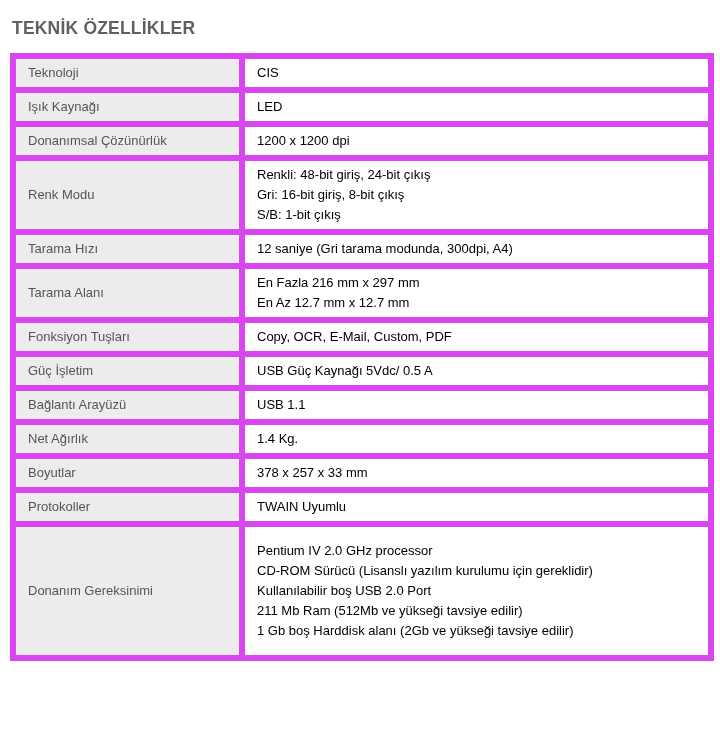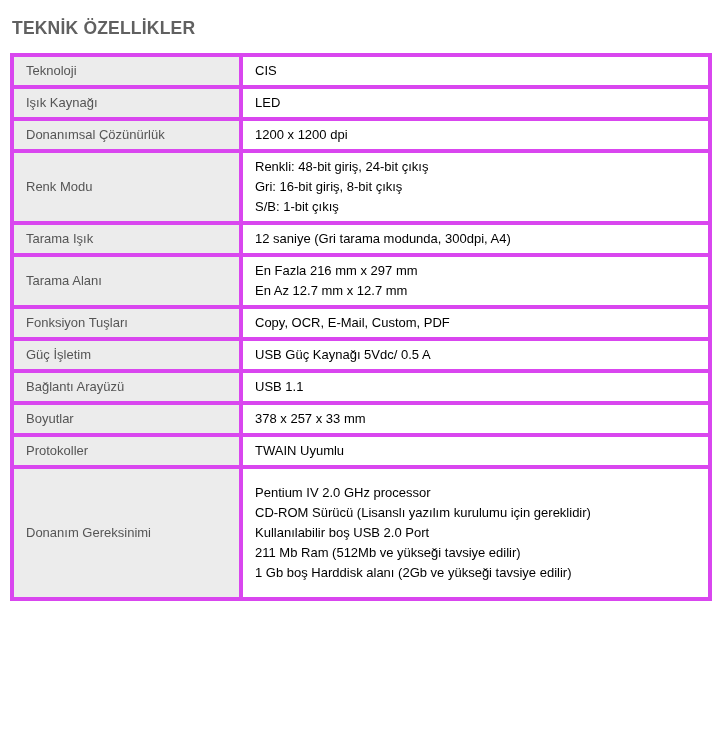--- a/index.html
+++ b/index.html
@@ -27,21 +27,21 @@
     margin: 0 10px 0 10px;
   }
   table.spec-table {
     width: 698px;
     border-collapse: collapse;
     table-layout: fixed;
   }
   table.spec-table col.col-label { width: 229px; }
   table.spec-table col.col-value { width: 469px; }
   table.spec-table td {
-    border: 4px solid #d946ef;
+    border: 6px solid #d946ef;
     font-size: 13px;
     line-height: 20px;
     vertical-align: middle;
     padding: 4px 10px 4px 12px;
   }
   td.spec-label {
     background: #ececec;
     color: #555555;
   }
   td.spec-value {
@@ -91,21 +91,21 @@
   <tr>
     <td class="spec-label">Renk Modu</td>
     <td class="spec-value">
               <div>Renkli: 48-bit giriş, 24-bit çıkış</div>
               <div>Gri: 16-bit giriş, 8-bit çıkış</div>
               <div>S/B: 1-bit çıkış</div>
             </td>
   </tr>
 
   <tr>
-    <td class="spec-label">Tarama Işık</td>
+    <td class="spec-label">Tarama Hızı</td>
     <td class="spec-value">
               <div>12 saniye (Gri tarama modunda, 300dpi, A4)</div>
             </td>
   </tr>
 
   <tr>
     <td class="spec-label">Tarama Alanı</td>
     <td class="spec-value">
               <div>En Fazla 216 mm x 297 mm</div>
               <div>En Az 12.7 mm x 12.7 mm</div>
@@ -126,20 +126,26 @@
             </td>
   </tr>
 
   <tr>
     <td class="spec-label">Bağlantı Arayüzü</td>
     <td class="spec-value">
               <div>USB 1.1</div>
             </td>
   </tr>
 
+  <tr>
+    <td class="spec-label">Net Ağırlık</td>
+    <td class="spec-value">
+              <div>1.4 Kg.</div>
+            </td>
+  </tr>
 
   <tr>
     <td class="spec-label">Boyutlar</td>
     <td class="spec-value">
               <div>378 x 257 x 33 mm</div>
             </td>
   </tr>
 
   <tr>
     <td class="spec-label">Protokoller</td>

